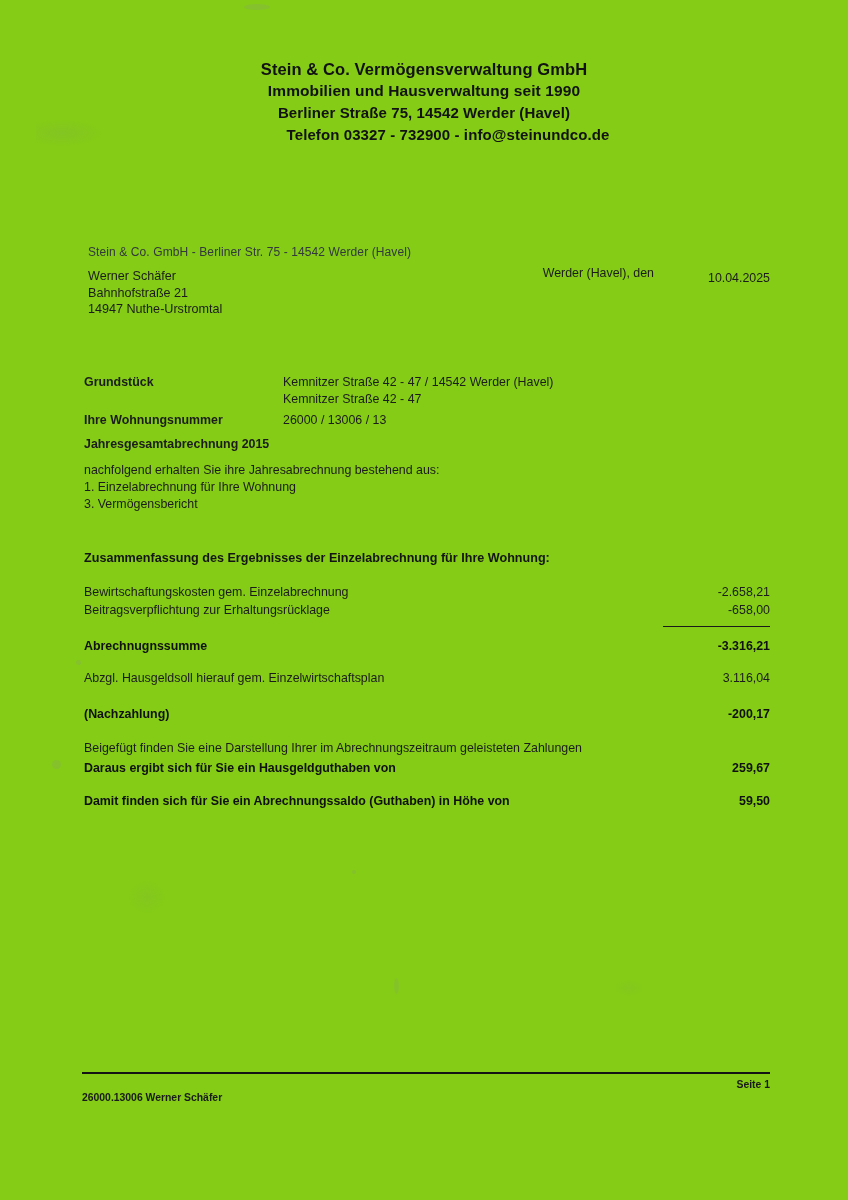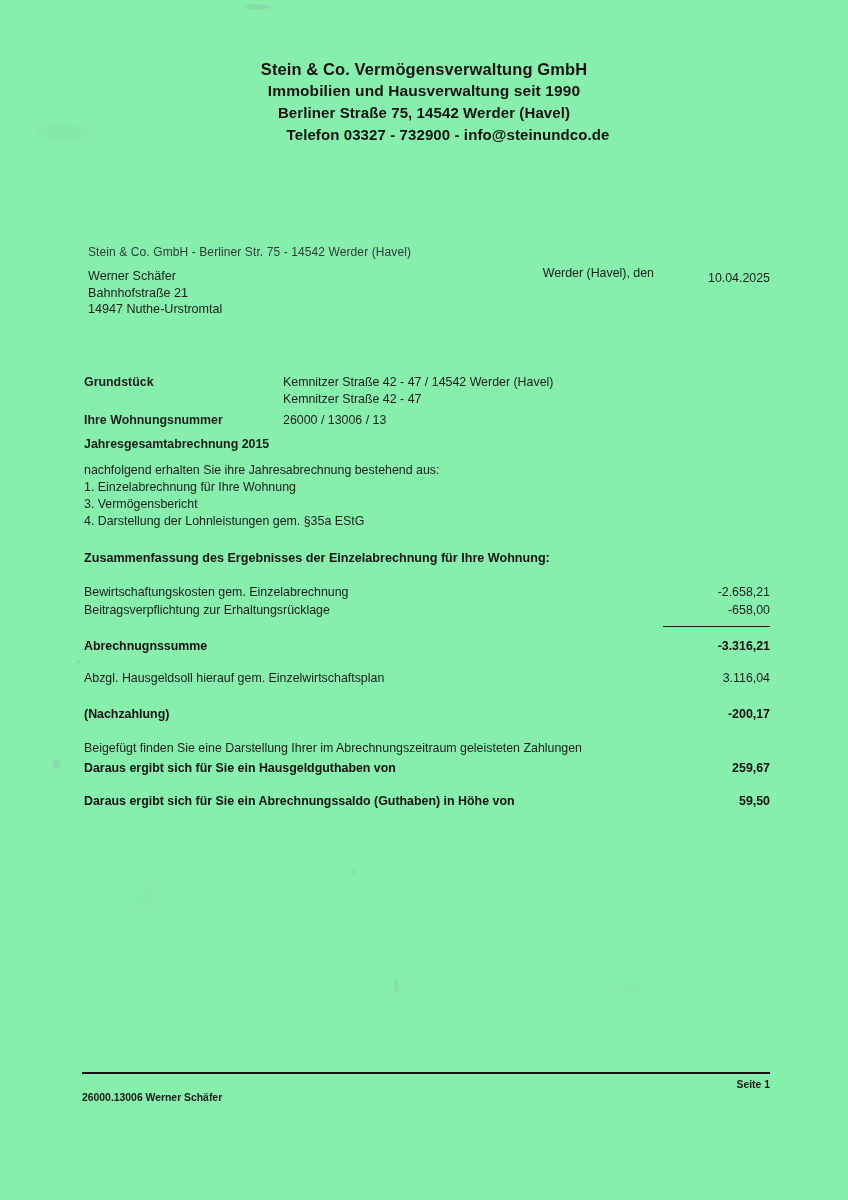--- a/index.html
+++ b/index.html
@@ -11,21 +11,21 @@
   body {
     font-family: "Liberation Sans", sans-serif;
     color: #1a1a1a;
     -webkit-font-smoothing: antialiased;
   }
 
   .page {
     position: relative;
     width: 848px;
     height: 1200px;
-    background: #86efac;
+    background: #84cc16;
     overflow: hidden;
   }
 
   
   .scan-noise {
     position: absolute;
     pointer-events: none;
     opacity: .20;
     background: #8a8f96;
     border-radius: 50%;
@@ -277,21 +277,20 @@
       <span>26000 / 13006 / 13</span>
     </span>
   </div>
 
   <div class="intro">
     <span class="intro-title">Jahresgesamtabrechnung 2015</span>
     <span class="intro-lead">nachfolgend erhalten Sie ihre Jahresabrechnung bestehend aus:</span>
     <ol>
       <li>1. Einzelabrechnung für Ihre Wohnung</li>
       <li>3. Vermögensbericht</li>
-      <li>4. Darstellung der Lohnleistungen gem. §35a EStG</li>
     </ol>
   </div>
 
   <div class="summary-heading">Zusammenfassung des Ergebnisses der Einzelabrechnung für Ihre Wohnung:</div>
 
   <div class="amt-row r-bewirt">
     <span class="amt-label">Bewirtschaftungskosten gem. Einzelabrechnung</span>
     <span class="amt-value">-2.658,21</span>
   </div>
 
@@ -321,21 +320,21 @@
     <span class="amt-label">Beigefügt finden Sie eine Darstellung Ihrer im Abrechnungszeitraum geleisteten Zahlungen</span>
     <span class="amt-value"></span>
   </div>
 
   <div class="amt-row r-daraus bold">
     <span class="amt-label">Daraus ergibt sich für Sie ein Hausgeldguthaben von</span>
     <span class="amt-value">259,67</span>
   </div>
 
   <div class="amt-row r-damit bold">
-    <span class="amt-label">Daraus ergibt sich für Sie ein Abrechnungssaldo  (Guthaben) in Höhe von</span>
+    <span class="amt-label">Damit finden sich für Sie ein Abrechnungssaldo  (Guthaben) in Höhe von</span>
     <span class="amt-value">59,50</span>
   </div>
 
   <div class="footer-rule"></div>
   <div class="footer">
     <span class="f-left">26000.13006 Werner Schäfer</span>
     <span class="f-right">Seite 1</span>
   </div>
 
 </div>

